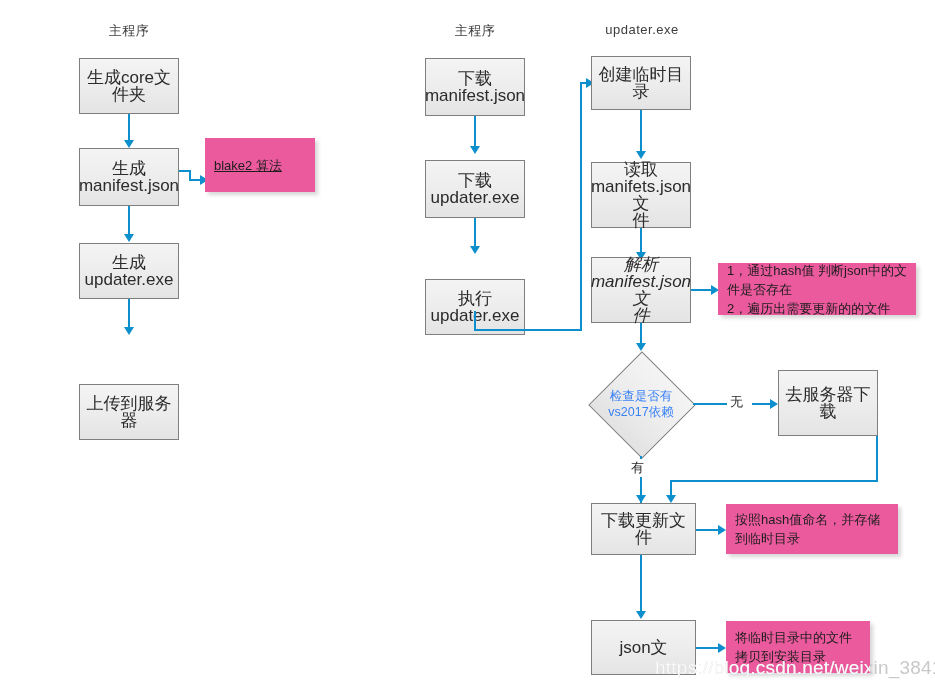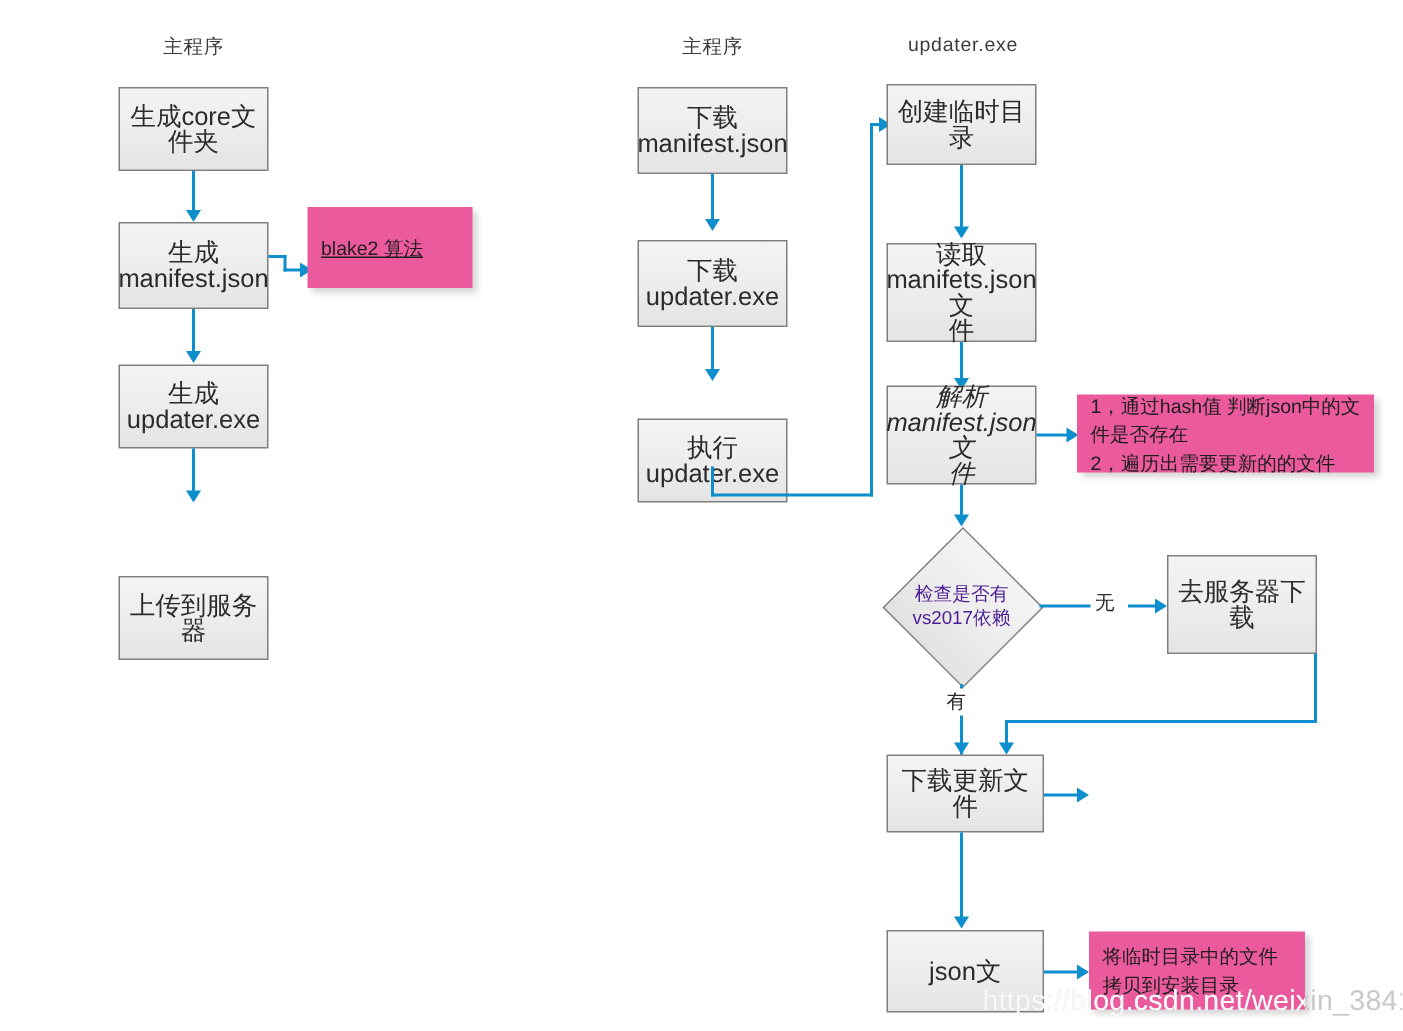--- a/index.html
+++ b/index.html
@@ -53,21 +53,21 @@
   }
   .decision .dlabel {
     position: absolute;
     inset: 0;
     display: flex;
     align-items: center;
     justify-content: center;
     text-align: center;
     font-size: 12.5px;
     line-height: 16px;
-    color: #4c1d95;
+    color: #3b82f6;
     white-space: pre-line;
     z-index: 2;
   }
   
   .note {
     position: absolute;
     box-sizing: border-box;
     background: #ec5a9e;
     color: #1d1d1d;
     font-size: 13px;
@@ -226,20 +226,21 @@
 
   <div class="seg v" style="left:640px; top:456px; height:47px;"></div>
   <div class="edge-label" style="left:628px; top:459px;">有</div>
   <div class="arrowhead down" style="left:636px; top:495px;"></div>
 
   <div class="node" style="left:591px; top:503px; width:105px; height:52px;">下载更新文件</div>
 
   <div class="seg h" style="left:696px; top:529px; width:24px;"></div>
   <div class="arrowhead right" style="left:718px; top:525px;"></div>
 
+  <div class="note" style="left:726px; top:504px; width:172px; height:50px;">按照hash值命名，并存储到临时目录</div>
 
   <div class="seg v" style="left:640px; top:555px; height:60px;"></div>
   <div class="arrowhead down" style="left:636px; top:611px;"></div>
 
   <div class="node" style="left:591px; top:620px; width:105px; height:55px;">json文</div>
 
   <div class="seg h" style="left:696px; top:647px; width:24px;"></div>
   <div class="arrowhead right" style="left:718px; top:643px;"></div>
 
   <div class="note" style="left:726px; top:621px; width:144px; height:52px;">将临时目录中的文件拷贝到安装目录</div>

